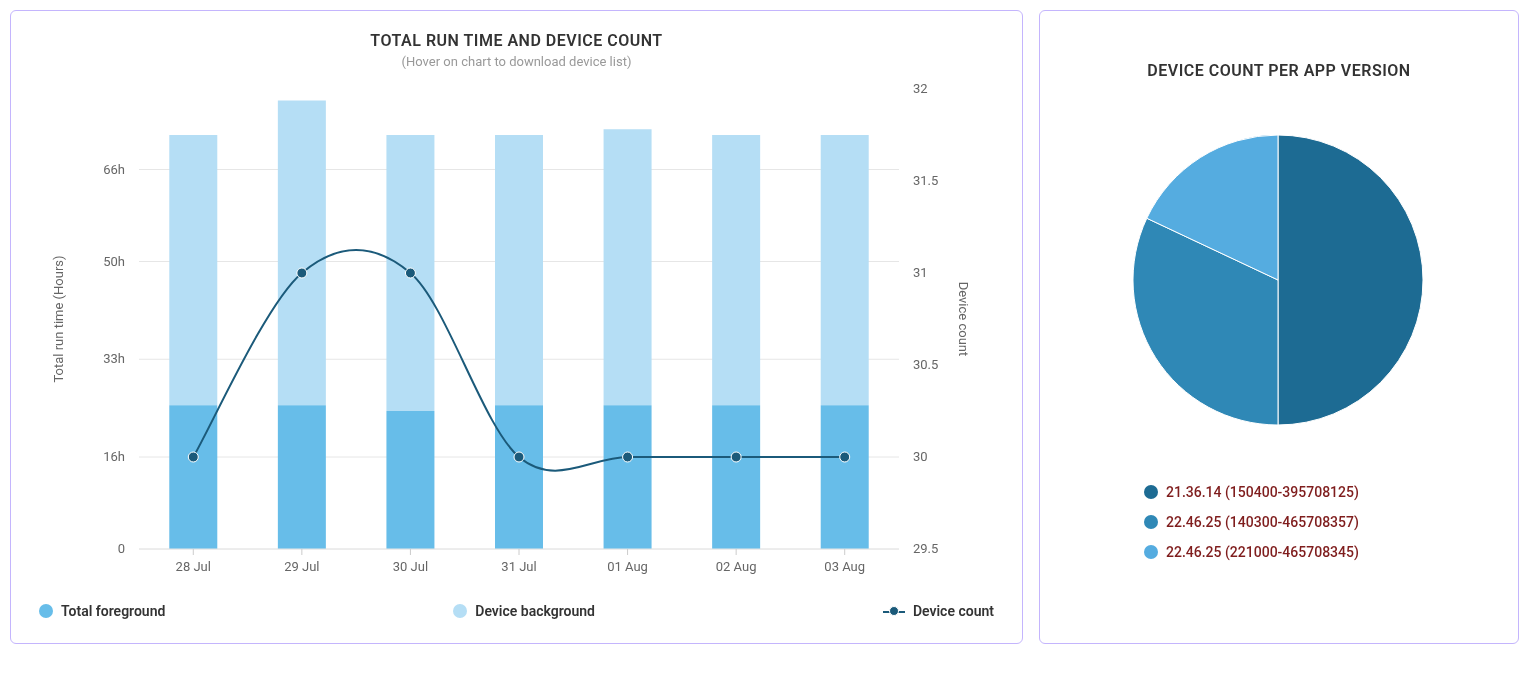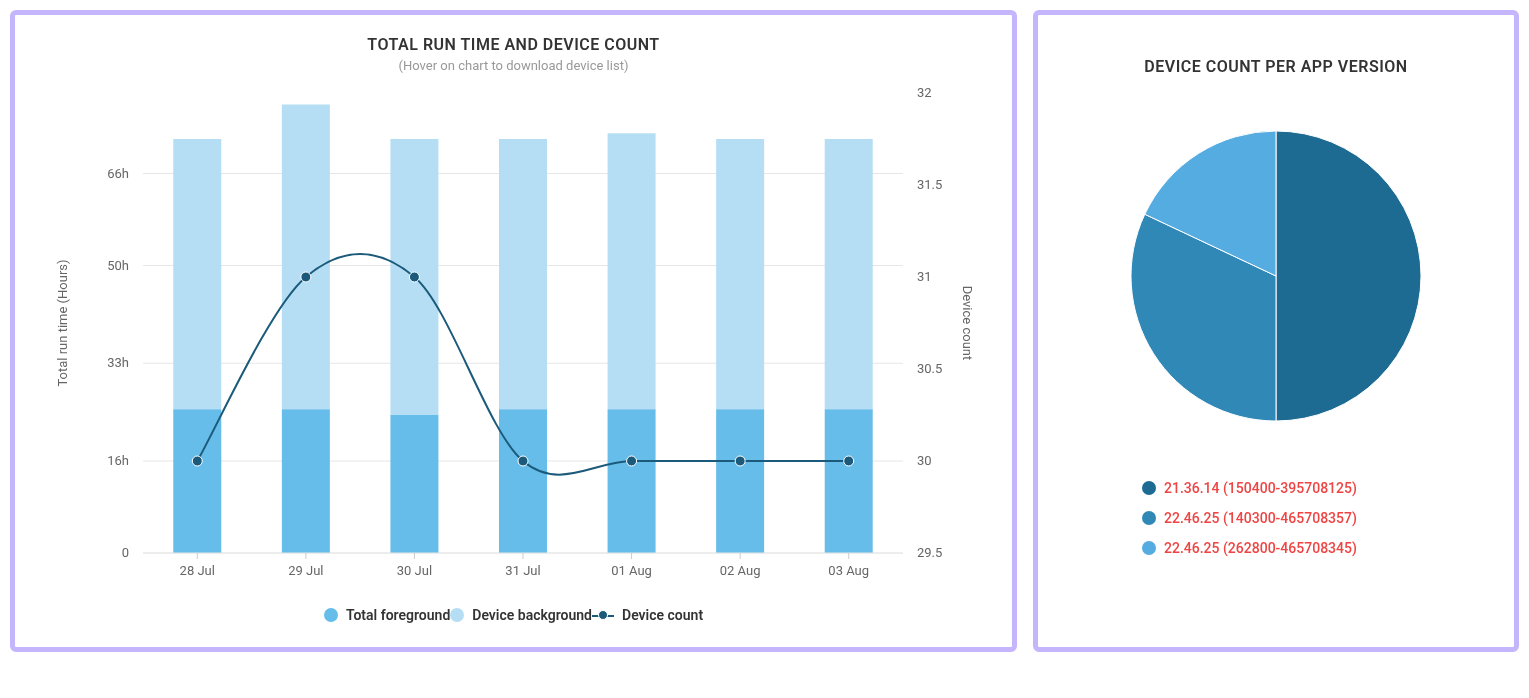--- a/index.html
+++ b/index.html
@@ -8,21 +8,21 @@
     font-family: -apple-system, "Segoe UI", Roboto, Arial, sans-serif;
     background: #ffffff;
     padding: 10px;
   }
   .container {
     display: flex;
     gap: 16px;
   }
   .card {
     background: #ffffff;
-    border: 5px solid #c4b5fd;
+    border: 1px solid #c4b5fd;
     border-radius: 6px;
     padding: 20px 28px 24px 28px;
   }
   .card-left { flex: 1 1 auto; width: 1000px; }
   .card-right { flex: 0 0 480px; }
   .title {
     text-align: center;
     color: #333;
     font-weight: 600;
     font-size: 16px;
@@ -30,21 +30,21 @@
   }
   .subtitle {
     text-align: center;
     color: #999;
     font-size: 13px;
     margin-top: 4px;
     margin-bottom: 10px;
   }
   .legend {
     display: flex;
-    justify-content: center;
+    justify-content: space-between;
     margin-top: 14px;
     font-size: 14px;
     color: #333;
     font-weight: 600;
   }
   .legend-item { display: flex; align-items: center; gap: 8px; }
   .swatch { width: 14px; height: 14px; border-radius: 50%; display: inline-block; }
   .line-swatch {
     position: relative;
     width: 22px; height: 14px;
@@ -57,21 +57,21 @@
   .line-swatch::after {
     content: ""; width: 8px; height: 8px; background: #1b5a7a;
     border-radius: 50%; z-index: 1; border: 1px solid #fff;
   }
   .pie-legend {
     margin-top: 24px;
     display: flex; flex-direction: column; gap: 14px;
     align-items: flex-start;
     padding-left: 76px;
     font-size: 14px;
-    color: #ef4444;
+    color: #7f1d1d;
   }
   .pie-legend .legend-item { font-weight: 500; }
   svg { display: block; }
 </style>
 </head>
 <body>
 
 <div class="container">
 
   <div class="card card-left">
@@ -144,35 +144,35 @@
         <span>Device background</span>
       </div>
       <div class="legend-item">
         <span class="line-swatch"></span>
         <span>Device count</span>
       </div>
     </div>
   </div>
 
   <div class="card card-right">
-    <div class="title" style="margin-top:22px">DEVICE COUNT PER APP VERSION</div>
+    <div class="title" style="margin-top:30px">DEVICE COUNT PER APP VERSION</div>
     <svg id="pie-chart" width="420" height="380">
         <path d="M 210 200 L 210 55 A 145 145 0 0 1 210 345 Z" fill="#1d6b93" stroke="#fff" stroke-width="1"></path>
         <path d="M 210 200 L 210 345 A 145 145 0 0 1 78.80007739242717 138.26200272306446 Z" fill="#2f88b6" stroke="#fff" stroke-width="1"></path>
         <path d="M 210 200 L 78.80007739242717 138.26200272306446 A 145 145 0 0 1 209.99999999999997 55 Z" fill="#55ace0" stroke="#fff" stroke-width="1"></path>
       </svg>
     <div class="pie-legend" id="pie-legend">
         <div class="legend-item">
           <span class="swatch" style="background: rgb(29, 107, 147);"></span>
           <span>21.36.14 (150400-395708125)</span>
         </div>
         <div class="legend-item">
           <span class="swatch" style="background: rgb(47, 136, 182);"></span>
           <span>22.46.25 (140300-465708357)</span>
         </div>
         <div class="legend-item">
           <span class="swatch" style="background: rgb(85, 172, 224);"></span>
-          <span>22.46.25 (262800-465708345)</span>
+          <span>22.46.25 (221000-465708345)</span>
         </div>
       </div>
   </div>
 
 </div>
 
 </body></html>

